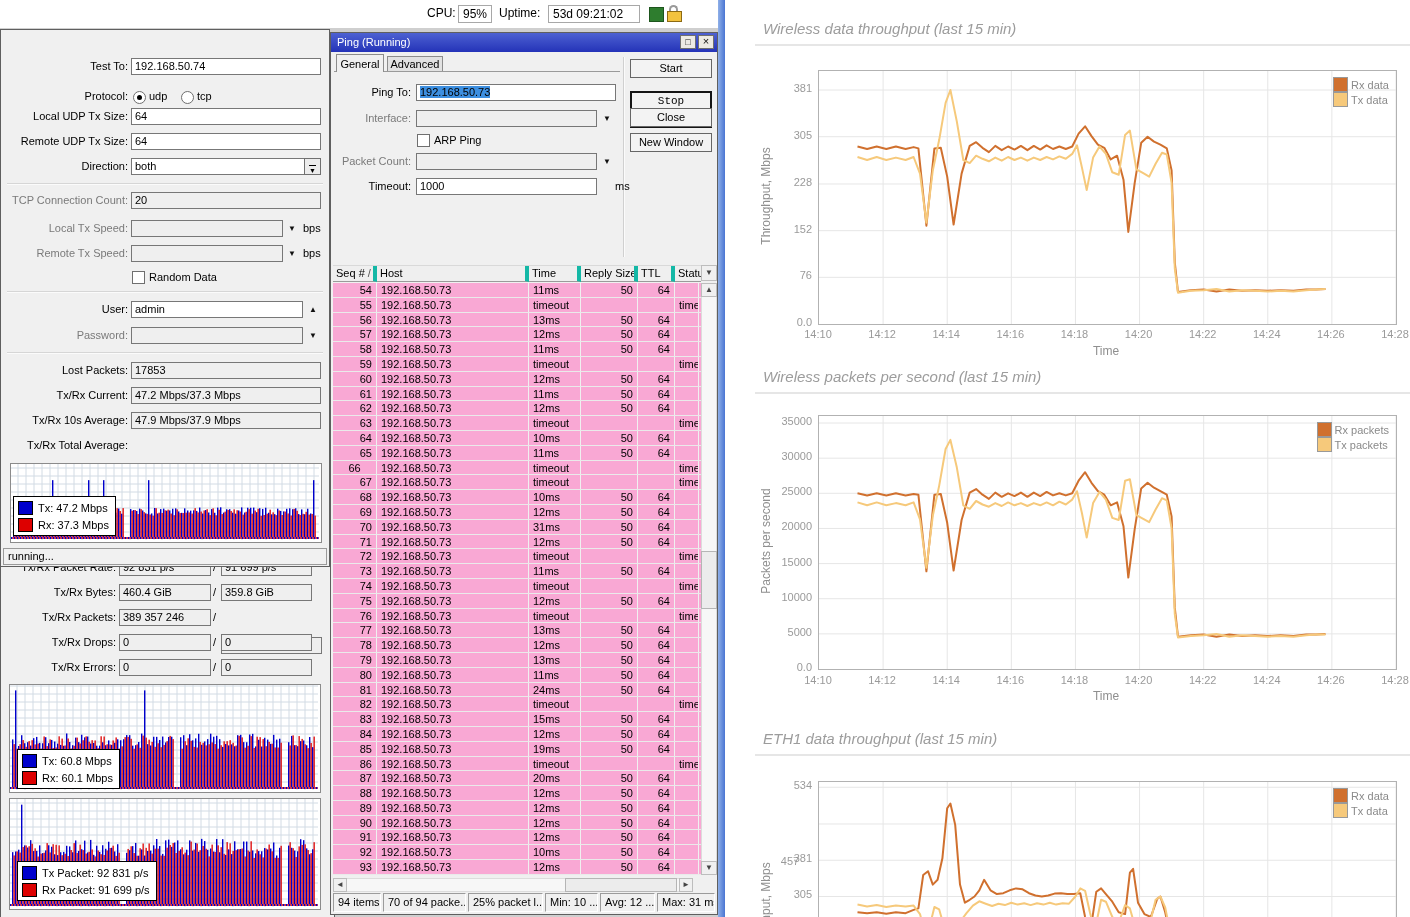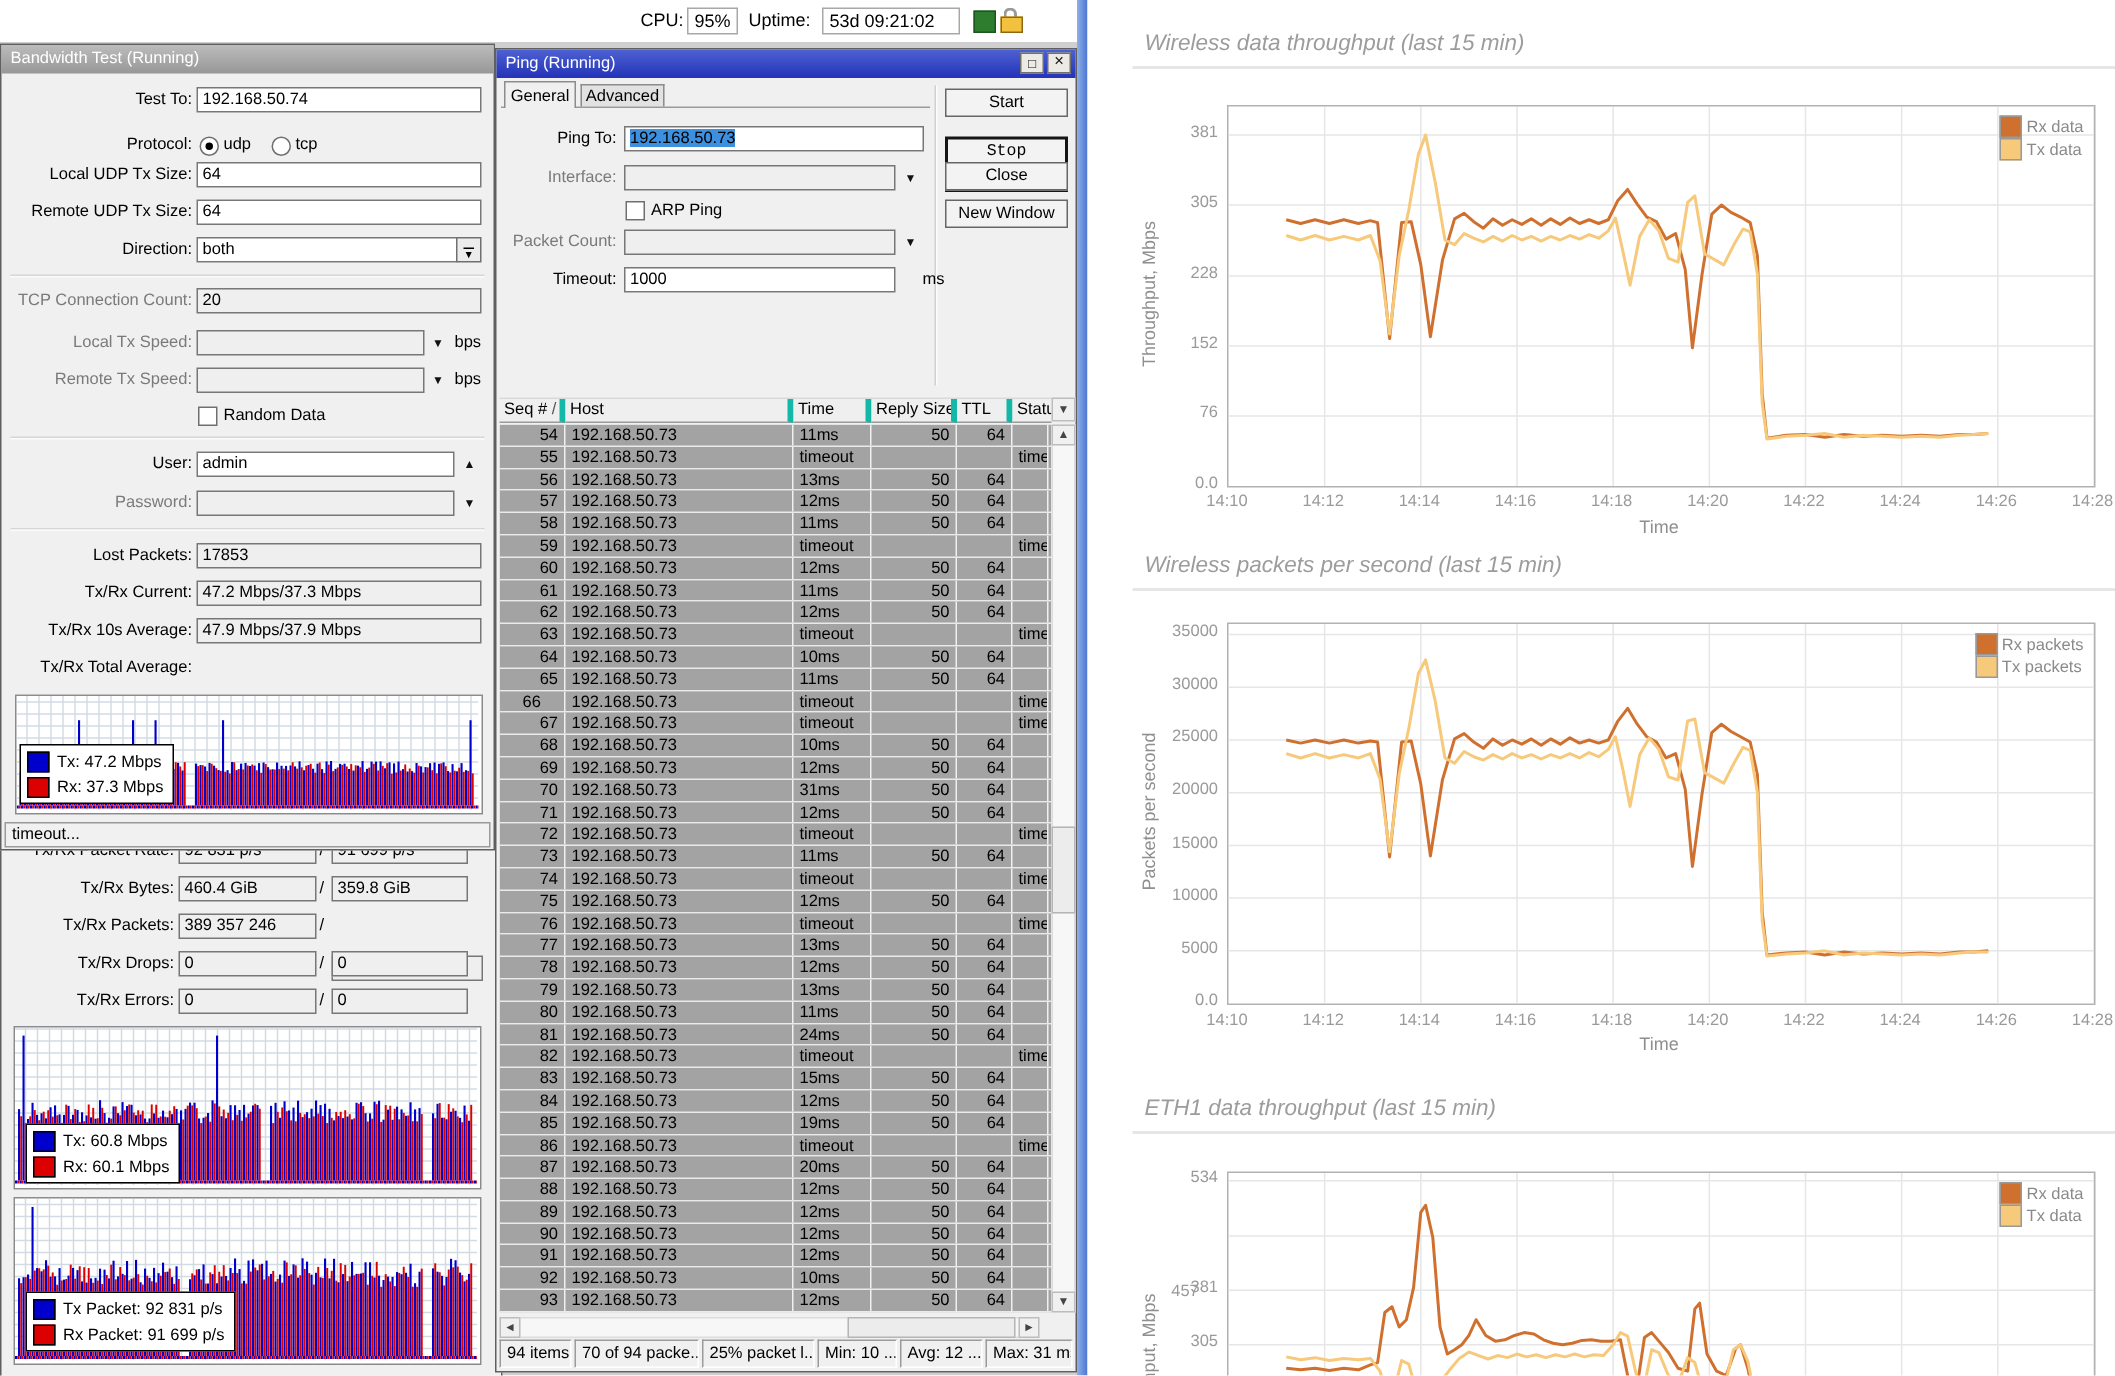--- a/index.html
+++ b/index.html
@@ -38,21 +38,21 @@
               line-height:15px;padding:0 4px;box-sizing:border-box;}
   .btn{position:absolute;background:#f3f3f3;border:1px solid #666;font-size:11px;text-align:center;
        box-sizing:border-box;color:#000;}
   .btn.default{border:2px solid #151515;}
   .tab{position:absolute;font-size:11px;text-align:center;border:1px solid #8c8c8c;border-bottom:none;
        background:#f0f0f0;box-sizing:border-box;}
   
   .gridhead{position:absolute;display:flex;background:#efefef;border-top:1px solid #d9d9d9;}
   .hcell{font-size:11px;line-height:15px;padding:0 3px;border-right:4px solid #14b8a6;
          border-bottom:1px solid #9a9a9a;box-sizing:border-box;white-space:nowrap;overflow:hidden;background:#efefef;}
-  .prow{display:flex;height:14.8px;box-sizing:border-box;border-bottom:1px solid #eaeaea;background:#a3a3a3;}
+  .prow{display:flex;height:14.8px;box-sizing:border-box;border-bottom:1px solid #eaeaea;background:#f9a8d4;}
   .pcell{font-size:11px;line-height:14px;padding:0 4px;box-sizing:border-box;border-right:1px solid #f0f0f0;
          white-space:nowrap;overflow:hidden;}
   .sbar-btn{position:absolute;background:#f0f0f0;border:1px solid #bdbdbd;color:#444;font-size:8px;
             text-align:center;line-height:12px;box-sizing:border-box;}
   .sbar-track{position:absolute;background:#f7f7f7;border:1px solid #dcdcdc;box-sizing:border-box;}
   .sbar-thumb{position:absolute;background:#ececec;border:1px solid #b5b5b5;box-sizing:border-box;}
   .stcell{position:absolute;height:19px;border:1px solid;border-color:#9b9b9b #fff #fff #9b9b9b;
           background:#f0f0f0;font-size:11px;line-height:17px;padding:0 4px;box-sizing:border-box;white-space:nowrap;overflow:hidden;}
   
   .taskbar{left:0;top:0;width:718px;height:28px;background:#fff;}
@@ -1044,21 +1044,20 @@
       <div class="lrow"><span class="sw" style="background:#0000cc;"></span>
         <span>Tx Packet:</span>&nbsp;
         <span>92 831 p/s</span></div>
       <div class="lrow"><span class="sw" style="background:#dd0000;"></span>
         <span>Rx Packet:</span>&nbsp;
         <span>91 699 p/s</span></div>
     </div>
   </div>
 
   <div class="win" style="left:0;top:29px;width:330px;height:538px;z-index:2;">
-    <div class="tbar inactive">Bandwidth Test (Running)</div>
 
     <div class="lbl" style="left:0;top:28px;width:127px;">Test To:</div>
     <div class="tb" style="left:130px;top:28px;width:190px;">192.168.50.74</div>
 
     <div class="lbl" style="left:0;top:58px;width:127px;">Protocol:</div>
     <span class="radio sel" style="left:132px;top:61px;"></span>
     <span class="unit" style="left:148px;top:58px;">udp</span>
     <span class="radio" style="left:180px;top:61px;"></span>
     <span class="unit" style="left:196px;top:58px;">tcp</span>
 
@@ -1569,21 +1568,21 @@
         </svg></div>
     <div class="glegend" style="left:12px;top:466px;z-index:2;">
       <div class="lrow"><span class="sw" style="background:#0000cc;"></span>
         <span>Tx:</span>&nbsp;
         <span>47.2 Mbps</span></div>
       <div class="lrow"><span class="sw" style="background:#dd0000;"></span>
         <span>Rx:</span>&nbsp;
         <span>37.3 Mbps</span></div>
     </div>
 
-    <div class="statusline" style="left:2px;top:518px;width:324px;height:17px;">timeout...</div>
+    <div class="statusline" style="left:2px;top:518px;width:324px;height:17px;">running...</div>
   </div>
 
   <div class="win" style="left:330px;top:32px;width:388px;height:883px;z-index:3;">
     <div class="tbar active">Ping (Running)</div>
     <div class="wbtn" style="right:21px;"><span>□</span></div>
     <div class="wbtn" style="right:3px;font-size:11px;line-height:11px;"><span>×</span></div>
 
     <div class="tab" style="left:5px;top:21px;width:48px;height:18px;line-height:18px;z-index:2;background:#f0f0f0;">General</div>
     <div class="tab" style="left:56px;top:23px;width:56px;height:15px;line-height:15px;background:#e2e2e2;">Advanced</div>
     <div class="abs" style="left:3px;top:38px;width:286px;border-top:1px solid #9a9a9a;"></div>

